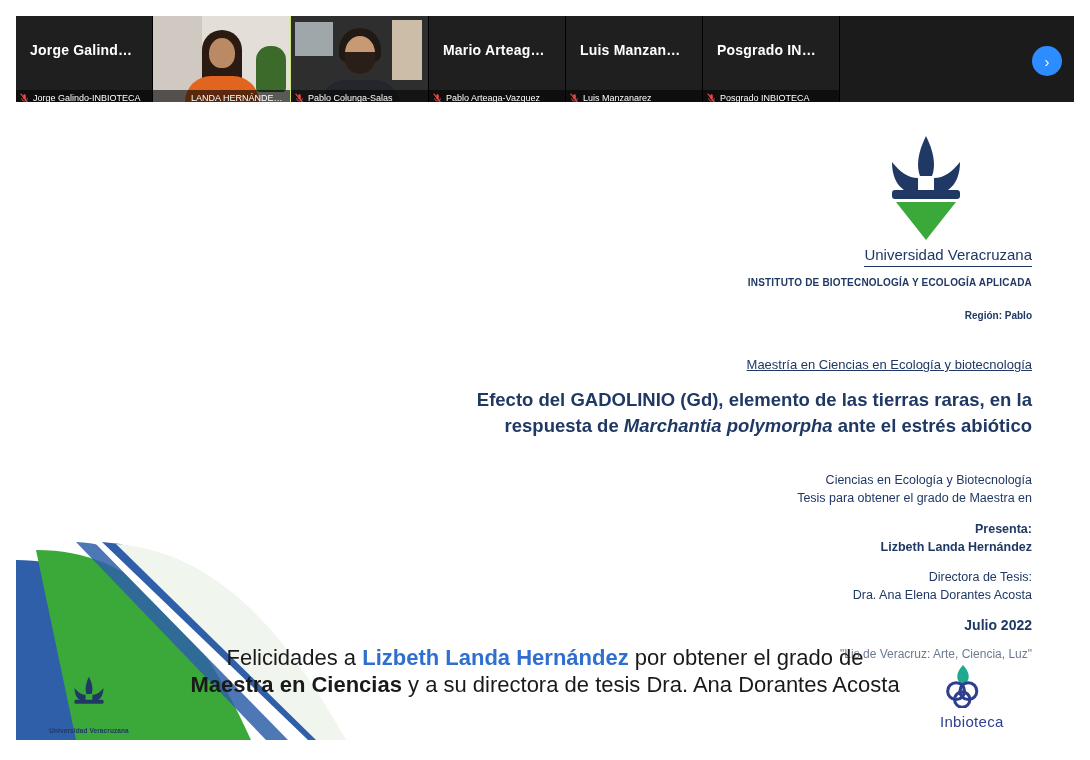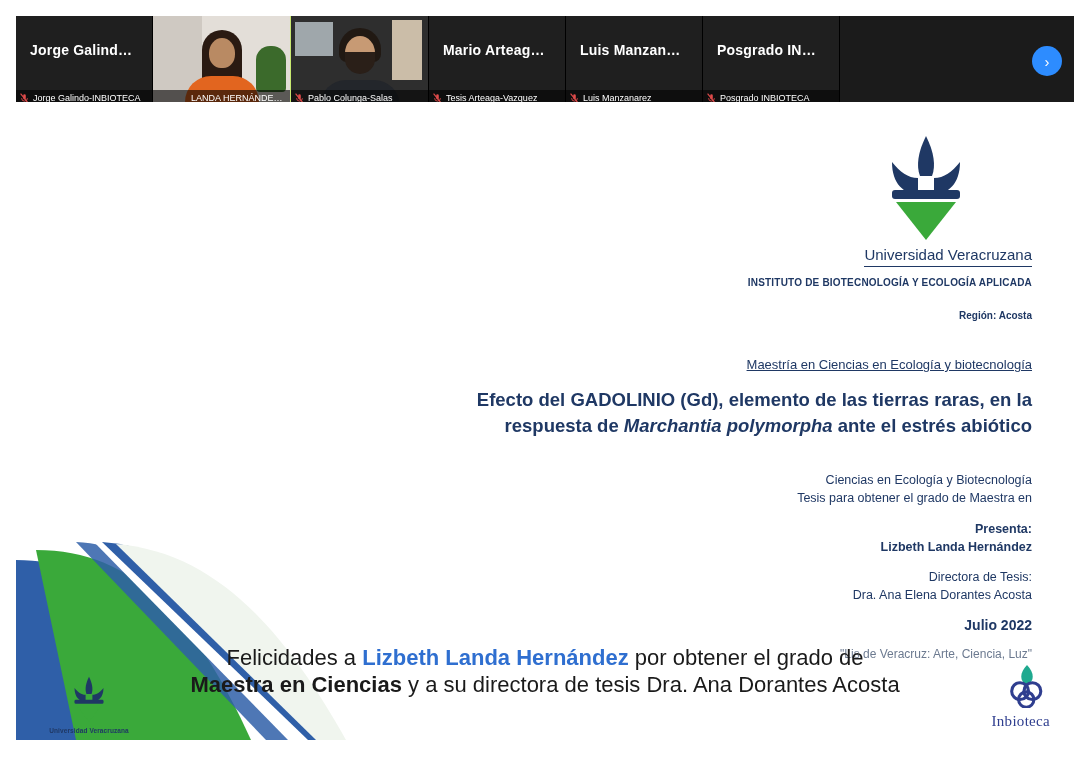--- a/index.html
+++ b/index.html
@@ -204,22 +204,21 @@
     width: 90px;
     text-align: center;
   }
   .uv-foot .cap { font-size: 6.5px; color: #1f3864; font-weight: bold; letter-spacing: .1px; }
 
   .inbio-foot {
     position: absolute;
     right: 24px;
     bottom: 10px;
     width: 110px;
-    text-align: right;
-    font-family: Liberation Serif, serif;
+    text-align: left;
   }
   .inbio-foot .cap {
     font-size: 15px;
     color: #2f3e8f;
     letter-spacing: .3px;
     margin-top: 1px;
   }
 
   
   .caption {
@@ -309,21 +308,21 @@
   <div class="tile">
     <div class="tile-name-big">Mario  Arteaga-...</div>
     <div class="tile-footer">
       <span class="mic-muted">
         <svg width="9" height="11" viewBox="0 0 9 11">
             <path d="M4.5 1.2a1.3 1.3 0 0 1 1.3 1.3v2.6a1.3 1.3 0 0 1-2.6 0V2.5A1.3 1.3 0 0 1 4.5 1.2z" fill="#e04b4b"></path>
             <path d="M1.6 5.2a2.9 2.9 0 0 0 5.8 0" stroke="#e04b4b" stroke-width="0.9" fill="none"></path>
             <line x1="0.6" y1="0.6" x2="8.4" y2="10.4" stroke="#e04b4b" stroke-width="1.1"></line>
           </svg>
       </span>
-      <span class="label">Tesis Arteaga-Vazquez</span>
+      <span class="label">Pablo Arteaga-Vazquez</span>
     </div>
   </div>
 
   <div class="tile">
     <div class="tile-name-big">Luis Manzanarez</div>
     <div class="tile-footer">
       <span class="mic-muted">
         <svg width="9" height="11" viewBox="0 0 9 11">
             <path d="M4.5 1.2a1.3 1.3 0 0 1 1.3 1.3v2.6a1.3 1.3 0 0 1-2.6 0V2.5A1.3 1.3 0 0 1 4.5 1.2z" fill="#e04b4b"></path>
             <path d="M1.6 5.2a2.9 2.9 0 0 0 5.8 0" stroke="#e04b4b" stroke-width="0.9" fill="none"></path>
@@ -365,21 +364,21 @@
   <div class="uv-block">
     <svg class="uv-logo" width="108" height="112" viewBox="0 0 108 112">
       <path d="M54 4 C 46 20, 44 34, 48 44 L 60 44 C 64 34, 62 20, 54 4 Z" fill="#1f3864"></path>
       <path d="M20 30 C 20 52, 32 62, 46 62 L 46 46 C 36 46, 28 40, 20 30 Z" fill="#1f3864"></path>
       <path d="M88 30 C 88 52, 76 62, 62 62 L 62 46 C 72 46, 80 40, 88 30 Z" fill="#1f3864"></path>
       <rect x="20" y="58" width="68" height="9" rx="3" fill="#1f3864"></rect>
       <path d="M24 70 L 84 70 L 54 108 Z" fill="#3aa93a"></path>
     </svg>
     <div class="uv-name">Universidad Veracruzana</div>
     <div class="inst-line">INSTITUTO DE BIOTECNOLOGÍA Y ECOLOGÍA APLICADA</div>
-    <div class="region-line">Región: Acosta</div>
+    <div class="region-line">Región: Pablo</div>
   </div>
 
   <div class="txt-right maestria">Maestría en Ciencias en Ecología y biotecnología</div>
 
   <div class="txt-right title">
     <span>Efecto del GADOLINIO (Gd), elemento de las tierras raras, en la respuesta de </span><em>Marchantia polymorpha</em><span> ante el estrés abiótico</span>
   </div>
 
   <div class="txt-right tesis-para">
     <div>Ciencias en Ecología y Biotecnología</div>

